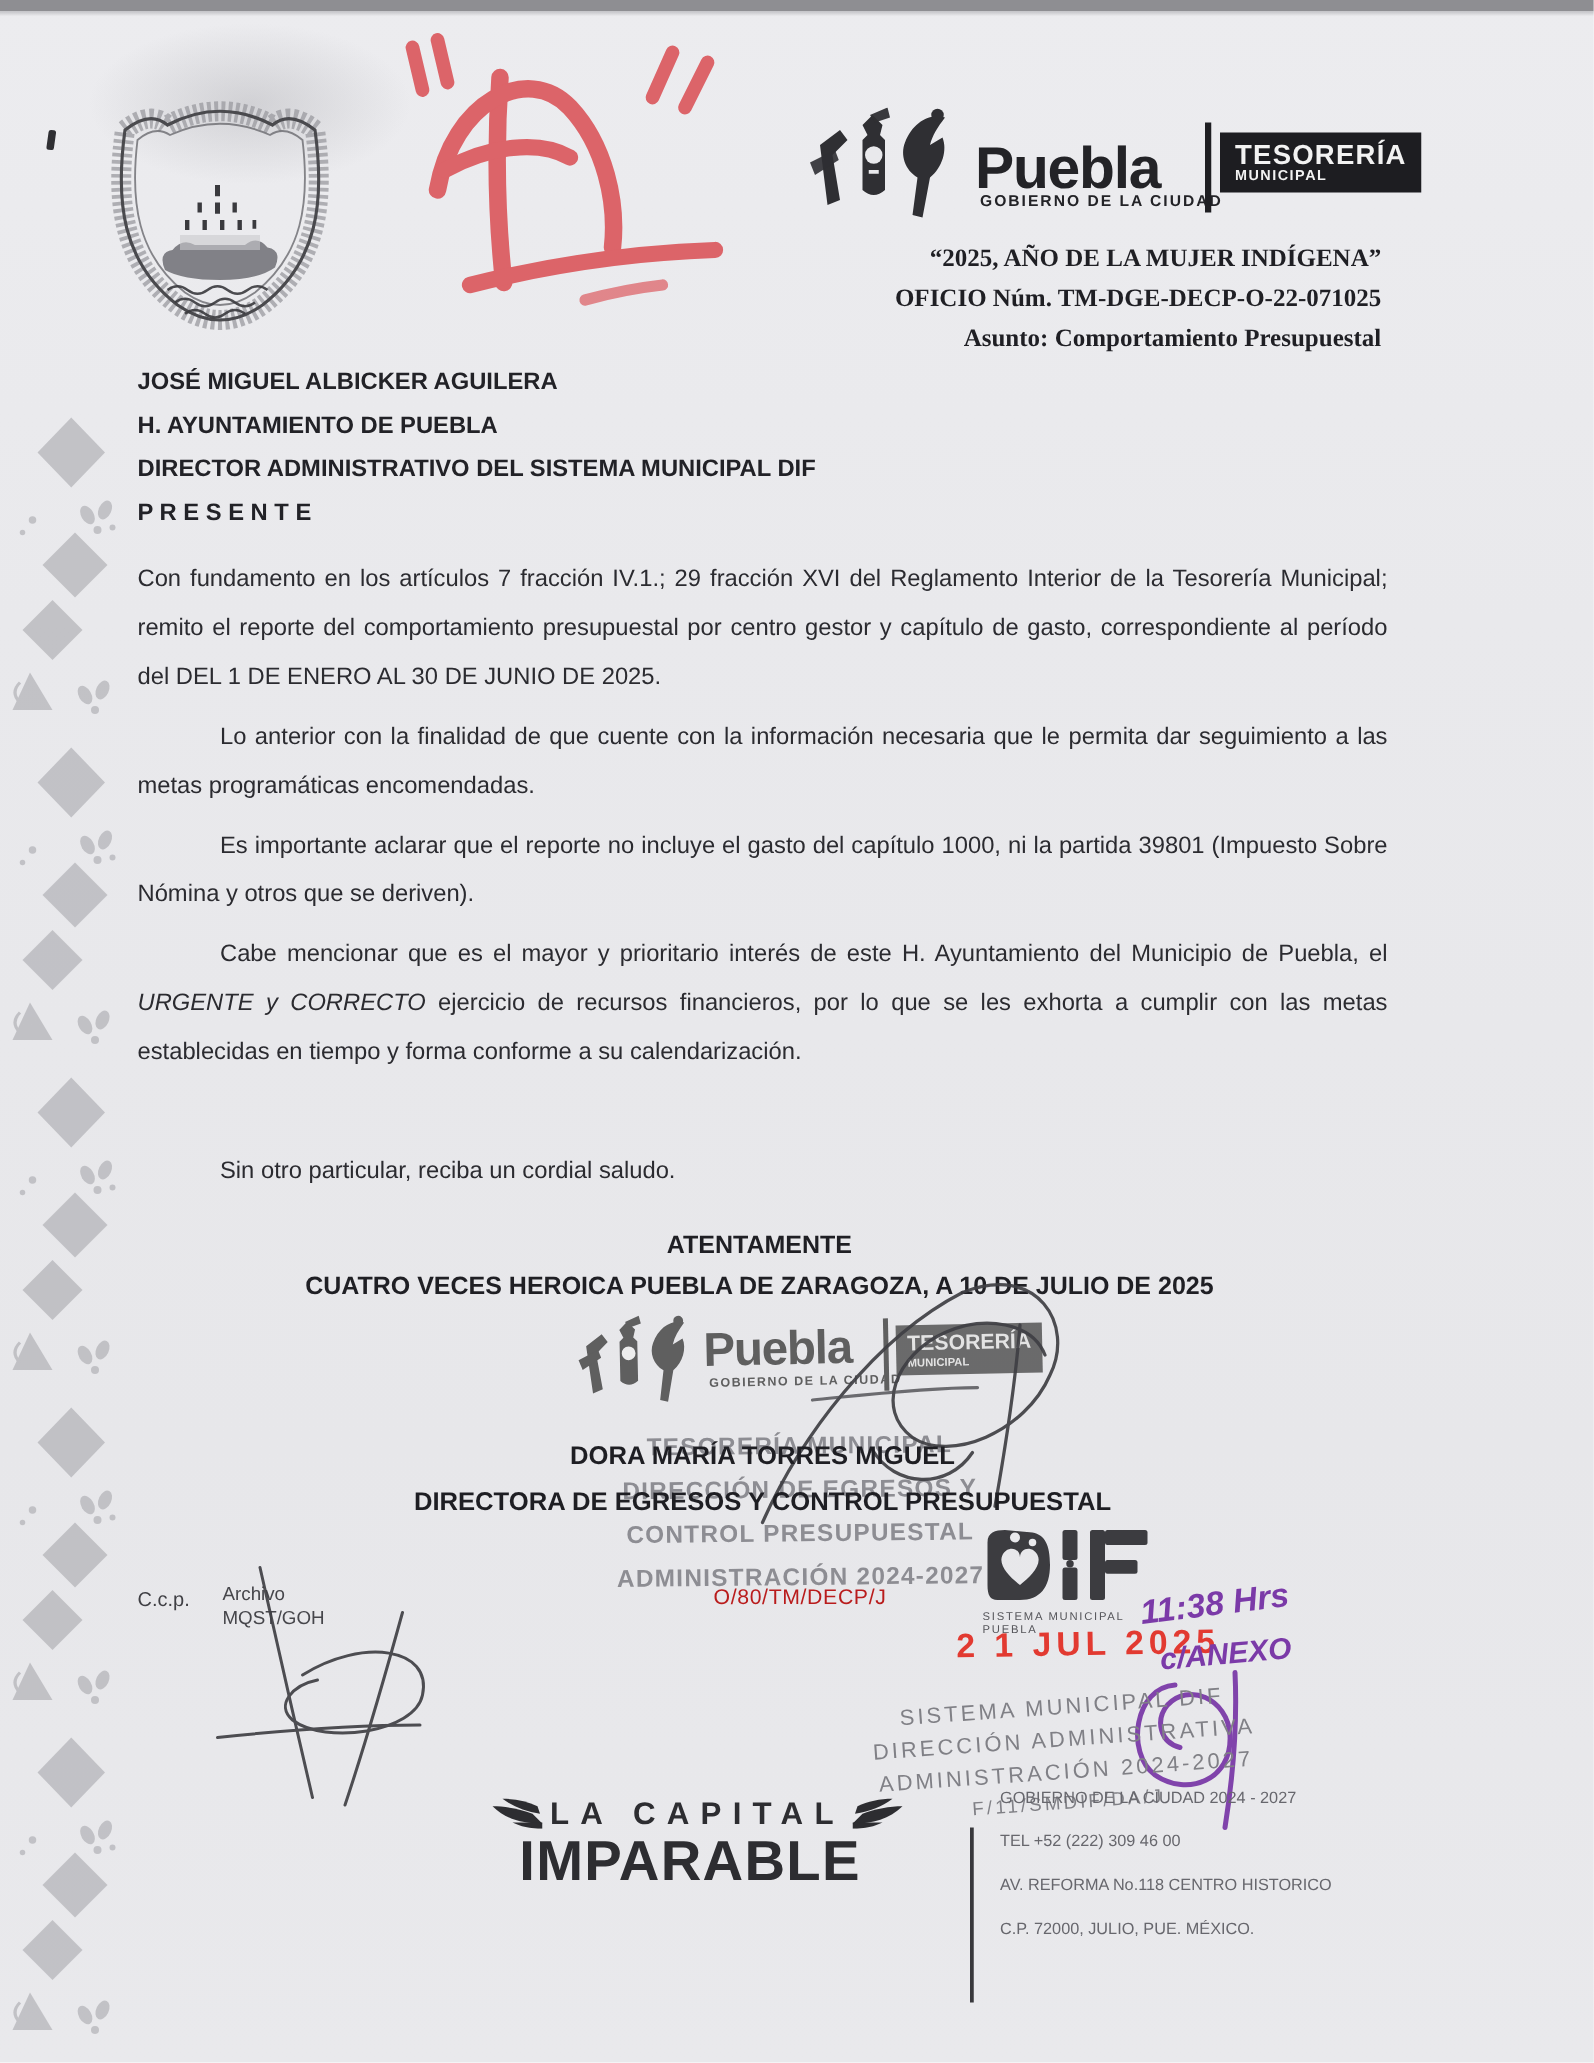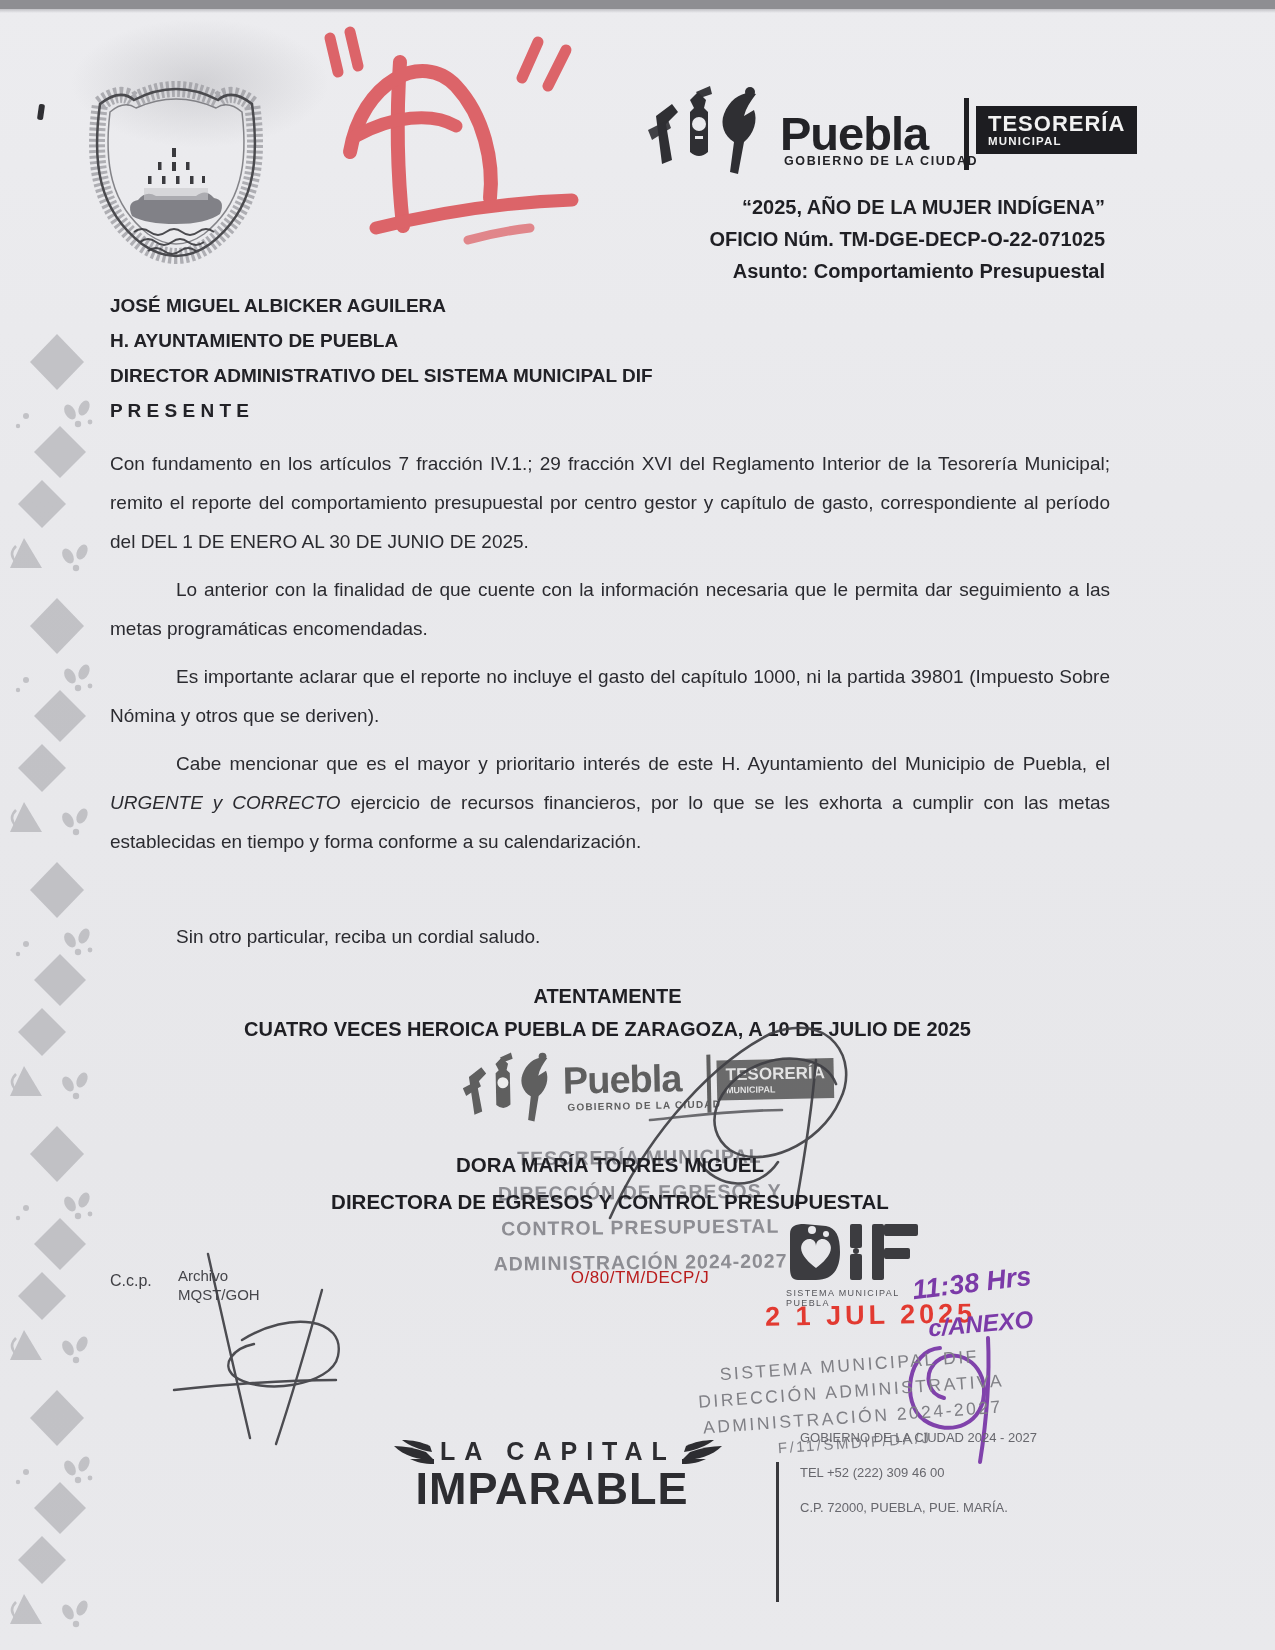--- a/index.html
+++ b/index.html
@@ -11,21 +11,21 @@
   .scan-edge{position:absolute;left:0;top:0;width:100%;height:9px;background:#8e8e92;}
   .scan-edge2{position:absolute;left:0;top:9px;width:100%;height:4px;background:linear-gradient(180deg,#c2c2c6,rgba(230,230,233,0));}
   .crease{position:absolute;background:radial-gradient(ellipse at center,rgba(160,160,165,.35),rgba(160,160,165,0) 70%);border-radius:50%;}
   .abs{position:absolute;}
   
   .brand-word{font-size:47px;font-weight:bold;letter-spacing:-1px;color:#232327;}
   .brand-sub{font-size:12.5px;font-weight:bold;letter-spacing:1.6px;color:#232327;}
   .badge-box{background:#1d1d21;color:#f2f2f2;padding:7px 12px 6px 12px;}
   .badge-l1{font-size:22px;font-weight:bold;letter-spacing:1px;line-height:22px;}
   .badge-l2{font-size:11.5px;font-weight:bold;letter-spacing:1.2px;line-height:13px;}
-  .hdr-right{position:absolute;right:170px;text-align:right;font-weight:bold;font-size:20px;color:#1f1f24;white-space:nowrap;}
+  .hdr-right{position:absolute;right:170px;text-align:right;font-weight:bold;font-size:20px;color:#1f1f24;white-space:nowrap;font-family:Liberation Serif, serif;}
   
   .rcpt{font-size:19px;font-weight:bold;line-height:35px;color:#222227;white-space:nowrap;}
   
   .bodytext{position:absolute;left:110px;top:444px;width:1000px;font-size:19px;line-height:39px;color:#2b2b30;text-align:justify;}
   .bodytext p{margin:0 0 9px 0;}
   .bodytext p.ind{text-indent:66px;}
   .bodytext p.closing{margin-top:56px;text-indent:66px;}
   .it{font-style:italic;}
   
   .center-line{position:absolute;left:0;width:1215px;text-align:center;font-weight:bold;color:#1f1f24;white-space:nowrap;}
@@ -280,14 +280,15 @@
       </g>
     </svg>
   </div>
   <div class="capital-l2">IMPARABLE</div>
 </div>
 
 <div class="vline"></div>
 <div class="contact">
   <div>GOBIERNO DE LA CIUDAD 2024 - 2027</div>
   <div>TEL +52 (222) 309 46 00</div>
-  <div>C.P. 72000, PUEBLA, PUE. MARÍA.</div>
+  <div>AV. REFORMA No.118 CENTRO HISTORICO</div>
+  <div>C.P. 72000, JULIO, PUE. MÉXICO.</div>
 </div>
 
 </body></html>

